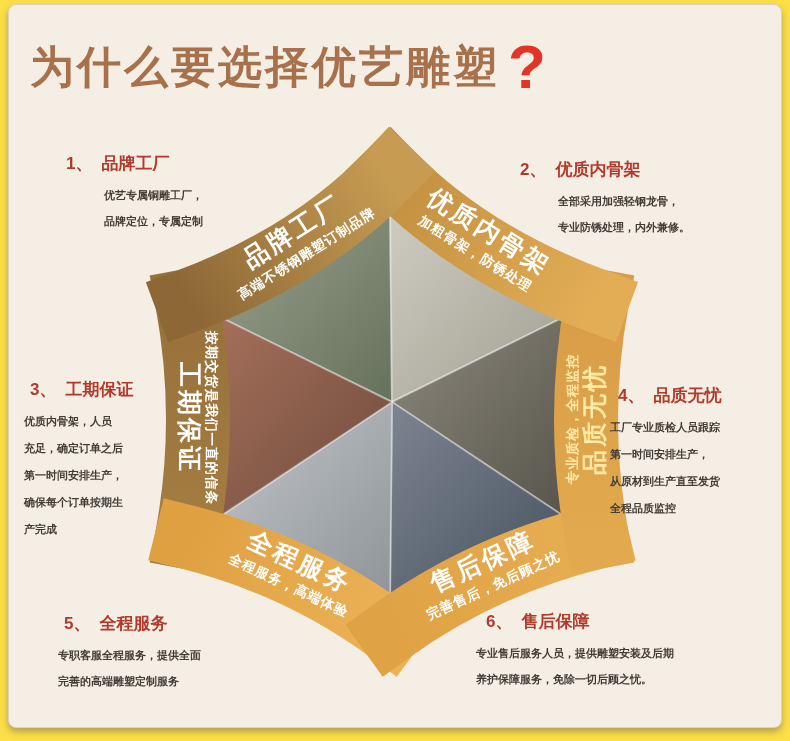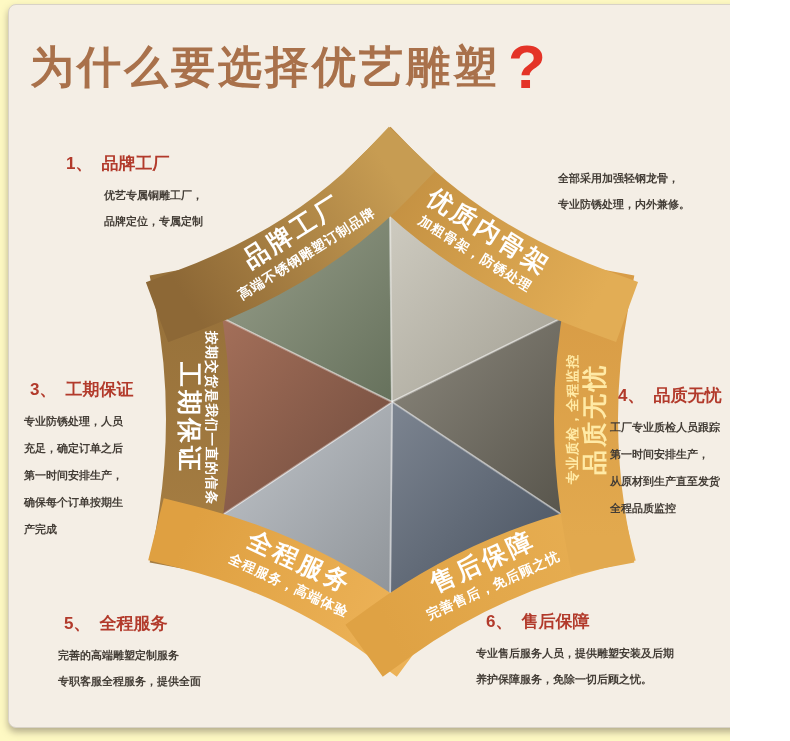--- a/index.html
+++ b/index.html
@@ -1,16 +1,16 @@
 <!DOCTYPE html>
 <html><head>
 <meta charset="utf-8">
 <style>
   html,body{margin:0;padding:0;background:#ffffff;font-family:"Liberation Sans","DejaVu Sans",sans-serif;}
-  .stage{position:relative;width:730px;height:741px;background:#fef9c3;overflow:hidden;}
+  .stage{position:relative;width:790px;height:741px;background:#fde047;overflow:hidden;}
   .card{position:absolute;left:8px;top:4px;width:772px;height:722px;background:#f4eee5;
         border:1px solid #d8d2c7;border-radius:8px;box-shadow:0 4px 7px rgba(110,100,85,.5);}
   .page-title{position:absolute;left:30px;top:38px;font-size:44px;font-weight:800;
         color:#a9714b;letter-spacing:3px;white-space:nowrap;}
   .page-title .qmark{font-size:62px;font-weight:800;color:#e43327;margin-left:8px;
         vertical-align:-6px;line-height:0;}
   .feature{position:absolute;}
   .fh{font-size:17px;font-weight:800;color:#b23a2b;white-space:nowrap;}
   .fh .fnum{margin-right:9px;}
   .fbody{margin-top:7px;font-size:11px;font-weight:700;color:#433d36;line-height:26px;white-space:nowrap;}
@@ -131,32 +131,35 @@
     <div class="fh">
       <span class="fnum">1、</span><span>品牌工厂</span>
     </div>
     <div class="fbody">
       <div>优艺专属铜雕工厂，</div>
       <div>品牌定位，专属定制</div>
     </div>
   </div>
 
   <div class="feature f2" style="left:520px;top:158px;">
+    <div class="fh">
+      <span class="fnum">2、</span><span>优质内骨架</span>
+    </div>
     <div class="fbody">
       <div>全部采用加强轻钢龙骨，</div>
       <div>专业防锈处理，内外兼修。</div>
     </div>
   </div>
 
   <div class="feature f3" style="left:24px;top:378px;">
     <div class="fh" style="margin-left:6px;">
       <span class="fnum">3、</span><span>工期保证</span>
     </div>
     <div class="fbody" style="line-height:27px;">
-      <div>专业防锈处理，人员</div>
+      <div>优质内骨架，人员</div>
       <div>充足，确定订单之后</div>
       <div>第一时间安排生产，</div>
       <div>确保每个订单按期生</div>
       <div>产完成</div>
     </div>
   </div>
 
   <div class="feature f4" style="left:610px;top:384px;">
     <div class="fh" style="margin-left:8px;">
       <span class="fnum">4、</span><span>品质无忧</span>
@@ -167,22 +170,22 @@
       <div>从原材到生产直至发货</div>
       <div>全程品质监控</div>
     </div>
   </div>
 
   <div class="feature f5" style="left:58px;top:612px;">
     <div class="fh" style="margin-left:6px;">
       <span class="fnum">5、</span><span>全程服务</span>
     </div>
     <div class="fbody">
+      <div>专职客服全程服务，提供全面</div>
       <div>完善的高端雕塑定制服务</div>
-      <div>专职客服全程服务，提供全面</div>
     </div>
   </div>
 
   <div class="feature f6" style="left:476px;top:610px;">
     <div class="fh" style="margin-left:10px;">
       <span class="fnum">6、</span><span>售后保障</span>
     </div>
     <div class="fbody">
       <div>专业售后服务人员，提供雕塑安装及后期</div>
       <div>养护保障服务，免除一切后顾之忧。</div>

